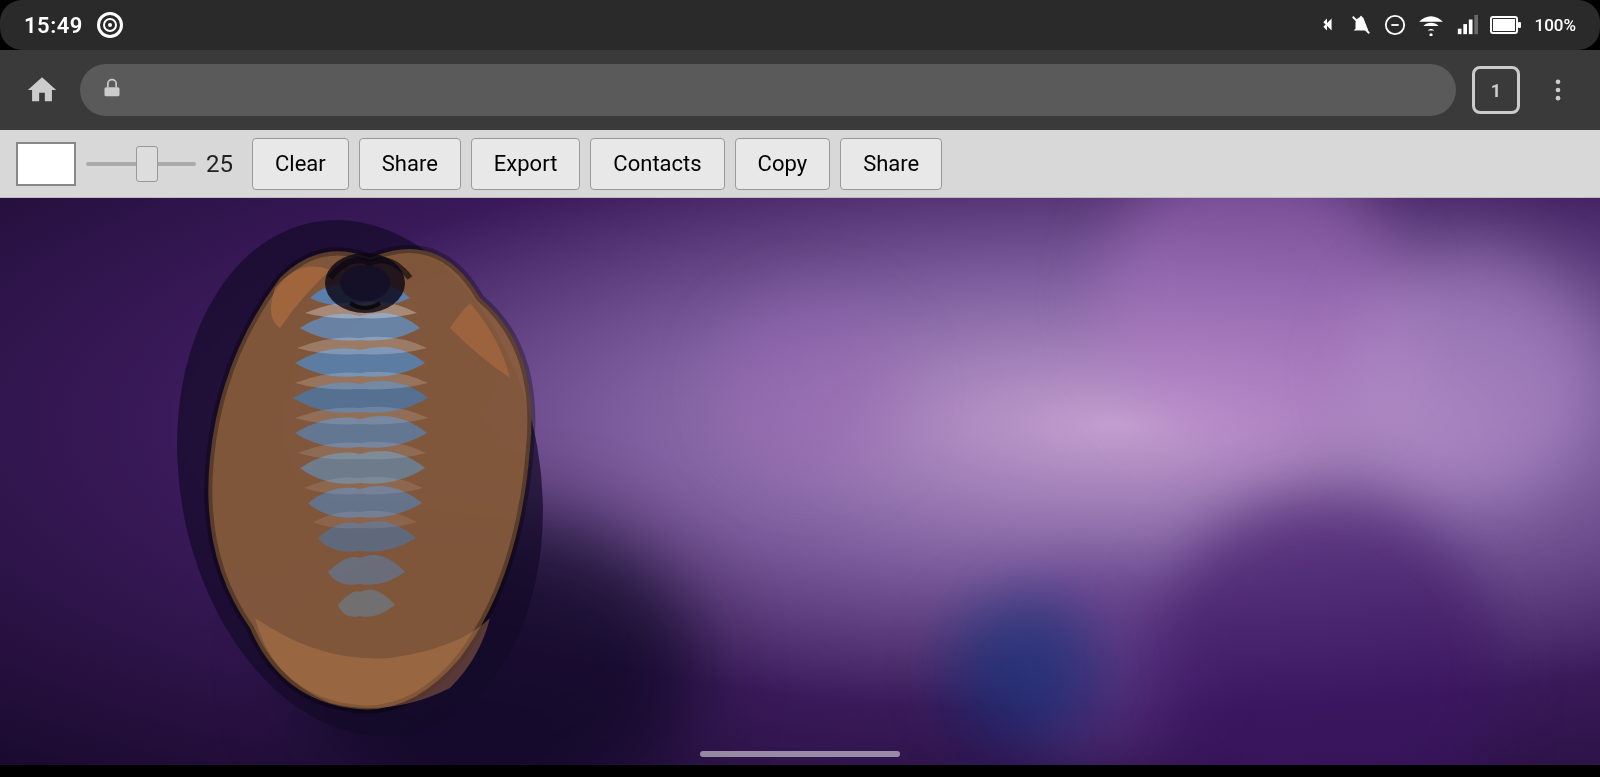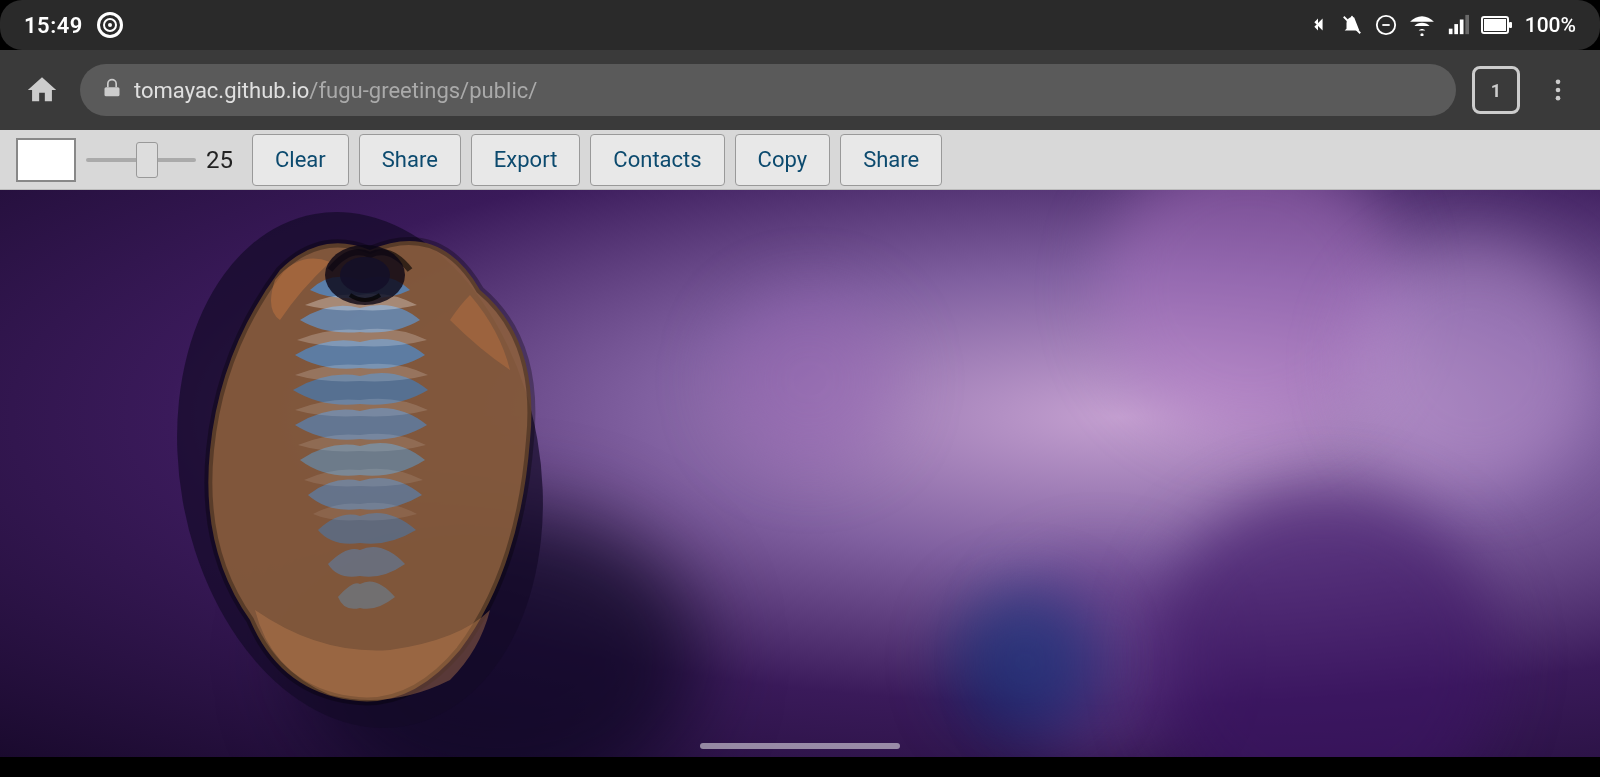--- a/index.html
+++ b/index.html
@@ -52,21 +52,21 @@
     }
 
     .status-right {
       display: flex;
       align-items: center;
       gap: 12px;
       font-size: 20px;
     }
 
     .status-right .battery-text {
-      font-size: 21px;
+      font-size: 17px;
       font-weight: 500;
     }
 
     
     .address-bar-row {
       width: 100%;
       height: 80px;
       background: #3a3a3a;
       display: flex;
       align-items: center;
@@ -136,21 +136,21 @@
       justify-content: center;
       color: #ccc;
       font-size: 28px;
       letter-spacing: -2px;
       flex-shrink: 0;
     }
 
     
     .toolbar {
       width: 100%;
-      height: 60px;
+      height: 68px;
       background: #d8d8d8;
       display: flex;
       align-items: center;
       padding: 0 16px;
       gap: 10px;
       border-bottom: 1px solid #bbb;
     }
 
     .color-swatch {
       width: 60px;
@@ -193,21 +193,21 @@
       min-width: 36px;
     }
 
     .toolbar-btn {
       height: 52px;
       padding: 6px 22px;
       background: #e8e8e8;
       border: 1.5px solid #999;
       border-radius: 4px;
       font-size: 22px;
-      color: #0c4a6e;
+      color: #000000;
       cursor: pointer;
       display: flex;
       align-items: center;
       justify-content: center;
       white-space: nowrap;
       font-family: inherit;
     }
 
     
     .main-content {
@@ -348,23 +348,20 @@
       <path d="M10 20v-6h4v6h5v-8h3L12 3 2 12h3v8z"></path>
     </svg>
   </div>
 
   <div class="address-pill">
     <span class="lock-icon">
       <svg width="20" height="20" viewBox="0 0 24 24" fill="#ccc">
         <rect x="3" y="11" width="18" height="11" rx="2" ry="2"></rect>
         <path d="M7 11V7a5 5 0 0110 0v4" fill="none" stroke="#ccc" stroke-width="2"></path>
       </svg>
-    </span>
-    <span class="address-text">
-      <span>tomayac.github.io</span><span class="url-path">/fugu-greetings/public/</span>
     </span>
   </div>
 
   <div class="tab-btn">
     <span>1</span>
   </div>
 
   <div class="more-btn">
     <svg width="28" height="28" viewBox="0 0 24 24" fill="#ccc">
       <circle cx="12" cy="5" r="2"></circle>

